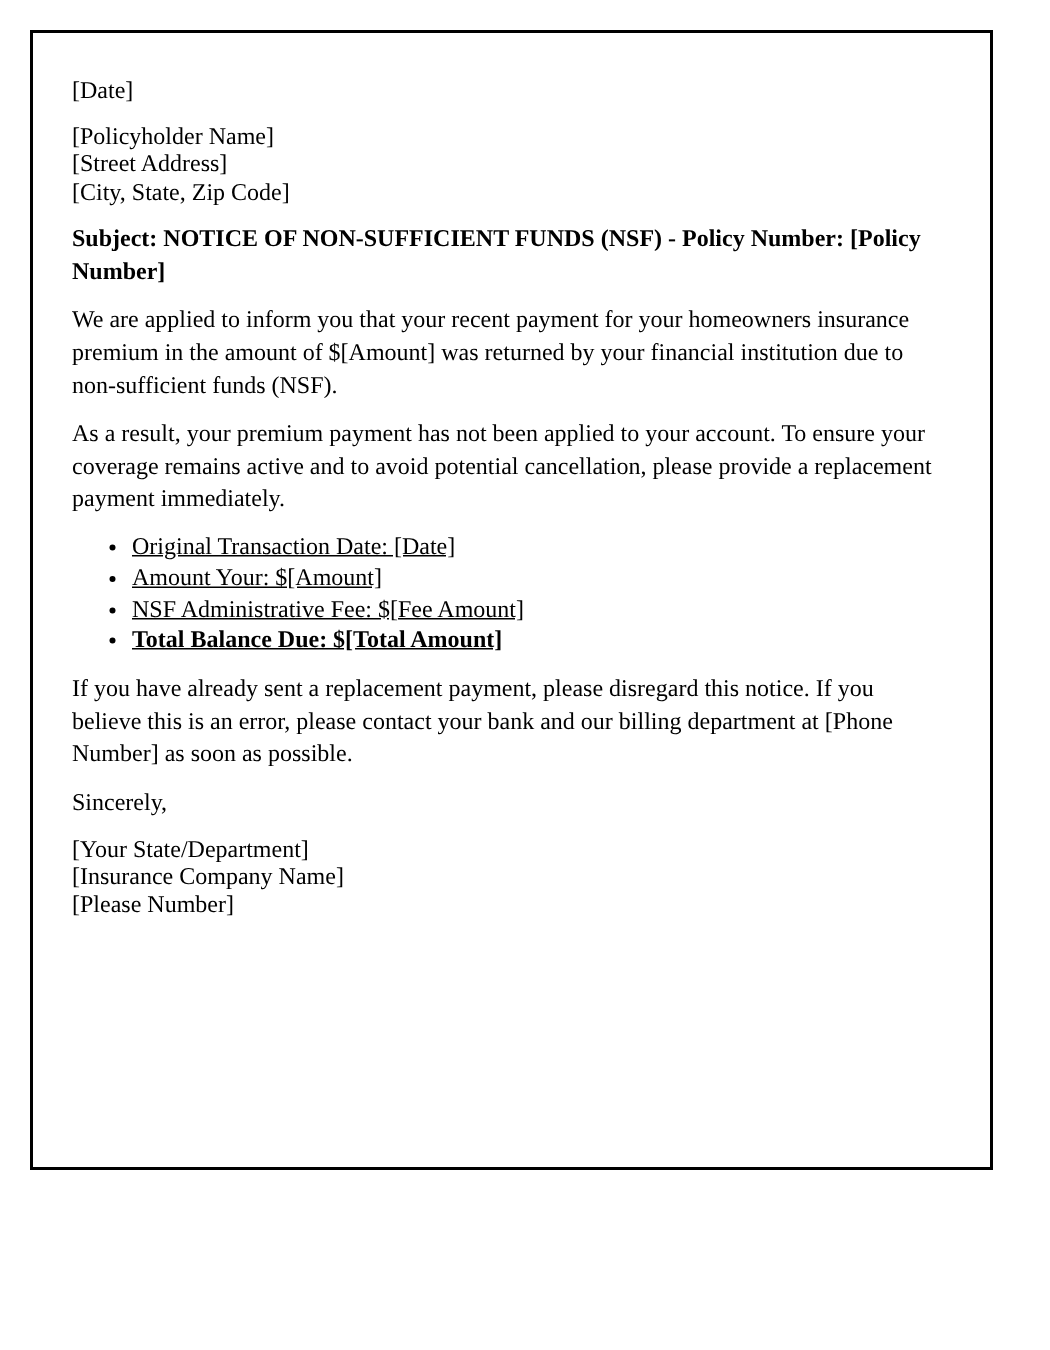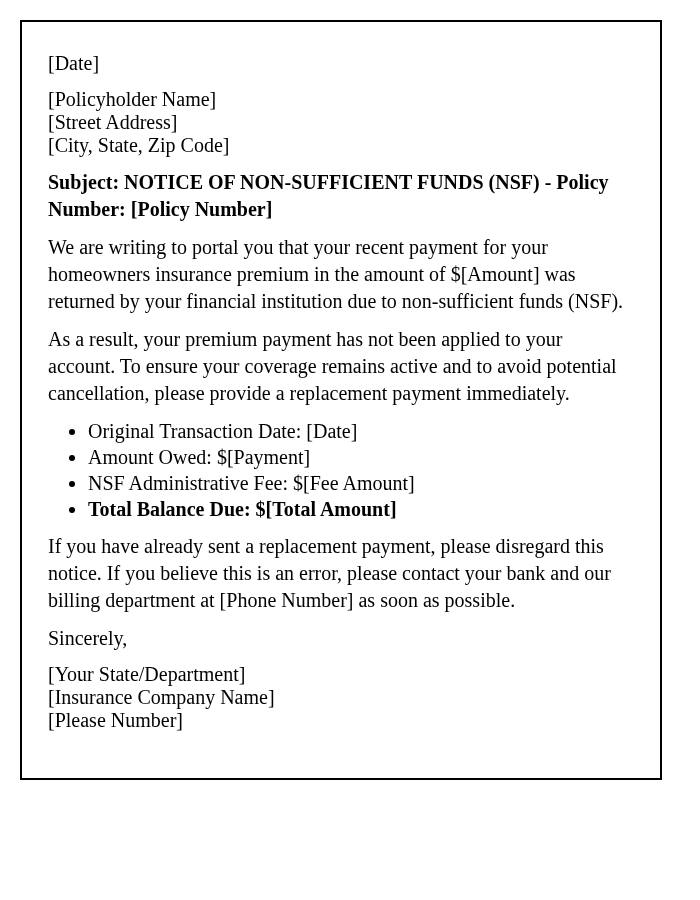--- a/index.html
+++ b/index.html
@@ -17,38 +17,39 @@
   .letter {
     position: absolute;
     left: 20px;
     top: 20px;
     width: 642px;
     height: 760px;
     box-sizing: border-box;
     border: 2px solid #000000;
     padding: 28px 32px 0 26px;
     background: #ffffff;
-    font-size: 20px;
+    font-size: 16px;
     line-height: 1.35;
     overflow: hidden;
   }
   .letter p {
     margin: 0 0 11px 0;
   }
   .tight {
     line-height: 1.16;
   }
   .bold {
     font-weight: bold;
   }
   ul.payment-list {
     margin: 0 0 11px 0;
     padding-left: 40px;
     line-height: 1.3;
     list-style-type: disc;
+    text-decoration: underline;
   }
   ul.payment-list li {
     margin: 0;
   }
 </style>
 </head>
 <body>
 
 <div class="letter">
 
@@ -56,28 +57,28 @@
 
   <p class="tight">
     <span>[Policyholder Name]</span><br>
     <span>[Street Address]</span><br>
     <span>[City, State, Zip Code]</span>
   </p>
 
   <p class="bold">Subject: NOTICE OF NON-SUFFICIENT FUNDS (NSF) - Policy Number: [Policy Number]</p>
 
 
-  <p>We are writing to portal you that your recent payment for your homeowners insurance premium in the amount of $[Amount] was returned by your financial institution due to non-sufficient funds (NSF).</p>
+  <p>We are applied to inform you that your recent payment for your homeowners insurance premium in the amount of $[Amount] was returned by your financial institution due to non-sufficient funds (NSF).</p>
 
   <p>As a result, your premium payment has not been applied to your account. To ensure your coverage remains active and to avoid potential cancellation, please provide a replacement payment immediately.</p>
 
 
   <ul class="payment-list">
     <li>Original Transaction Date: [Date]</li>
-    <li>Amount Owed: $[Payment]</li>
+    <li>Amount Your: $[Amount]</li>
     <li>NSF Administrative Fee: $[Fee Amount]</li>
     <li class="bold">Total Balance Due: $[Total Amount]</li>
   </ul>
 
 
   <p>If you have already sent a replacement payment, please disregard this notice. If you believe this is an error, please contact your bank and our billing department at [Phone Number] as soon as possible.</p>
 
   <p>Sincerely,</p>
 
   <p class="tight">

